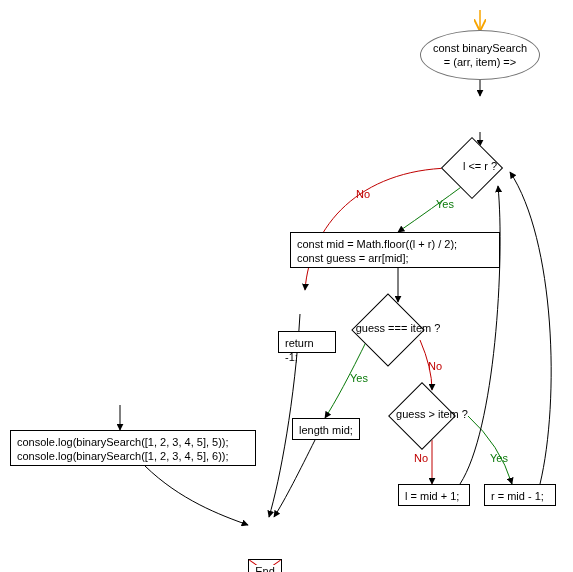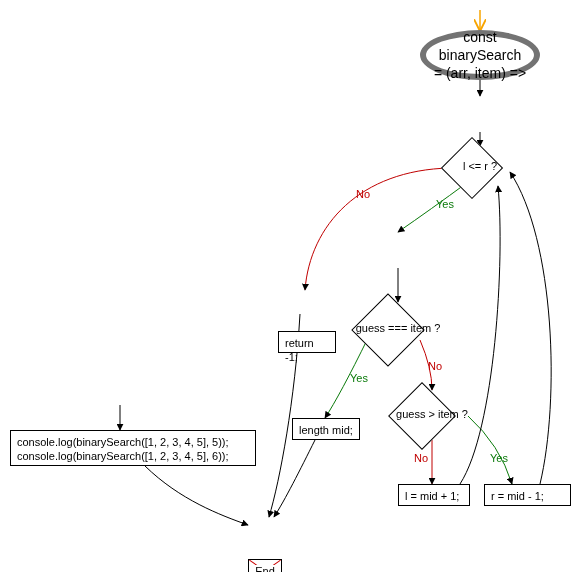--- a/index.html
+++ b/index.html
@@ -19,24 +19,24 @@
     border: 1px solid #000;
     background: #fff;
     font-size: 11px;
     line-height: 1.3;
     padding: 4px 6px;
     box-sizing: border-box;
     text-align: left;
   }
   .ellipse {
     position: absolute;
-    border: 6px solid #737373;
+    border: 1px solid #737373;
     background: #fff;
     border-radius: 50%;
-    font-size: 14px;
+    font-size: 11px;
     line-height: 1.3;
     display: flex;
     align-items: center;
     justify-content: center;
     text-align: center;
     box-sizing: border-box;
     padding: 4px;
   }
   .diamond {
     position: absolute;
@@ -144,20 +144,24 @@
     <span style="white-space:pre-line;">const binarySearch
 = (arr, item) =&gt;</span>
   </div>
 
 
   <div class="diamond" style="left:480px; top:168px;">
     <div class="diamond-shape" style="left:-30px; top:-22px; width:44px; height:44px;"></div>
     <div class="diamond-text" style="left:-28px; top:-8px; width:56px;">l &lt;= r ?</div>
   </div>
 
+  <div class="box" style="left:290px; top:232px; width:210px; height:36px;">
+    <span style="white-space:pre-line;">const mid = Math.floor((l + r) / 2);
+const guess = arr[mid];</span>
+  </div>
 
   <div class="box" style="left:278px; top:290px; width:58px; height:22px;margin-top:41px;">
     <span>return -1;</span>
   </div>
 
   <div class="diamond" style="left:398px; top:330px;">
     <div class="diamond-shape" style="left:-36px; top:-26px; width:52px; height:52px;"></div>
     <div class="diamond-text" style="left:-50px; top:-8px; width:100px;">guess === item ?</div>
   </div>
 
@@ -167,21 +171,21 @@
 
   <div class="diamond" style="left:432px; top:416px;">
     <div class="diamond-shape" style="left:-34px; top:-24px; width:48px; height:48px;"></div>
     <div class="diamond-text" style="left:-46px; top:-8px; width:92px;">guess &gt; item ?</div>
   </div>
 
   <div class="box" style="left:398px; top:484px; width:72px; height:22px;">
     <span>l = mid + 1;</span>
   </div>
 
-  <div class="box" style="left:484px; top:484px; width:87px; height:22px;">
+  <div class="box" style="left:484px; top:484px; width:72px; height:22px;">
     <span>r = mid - 1;</span>
   </div>
 
 
   <div class="box" style="left:10px; top:430px; width:246px; height:36px;">
     <span style="white-space:pre-line;">console.log(binarySearch([1, 2, 3, 4, 5], 5));
 console.log(binarySearch([1, 2, 3, 4, 5], 6));</span>
   </div>
 
   <div class="end-box" style="left:248px; top:517px;">

